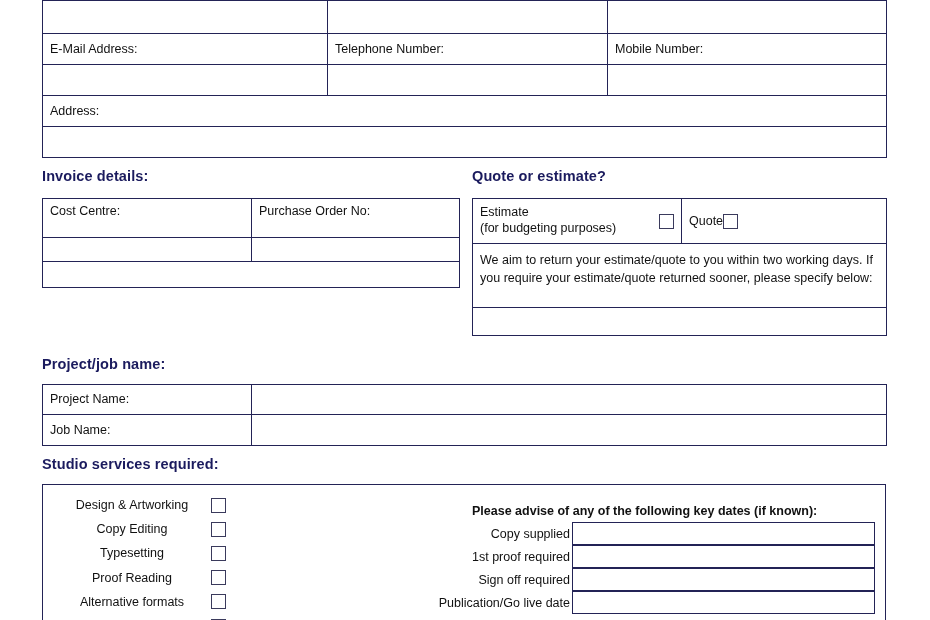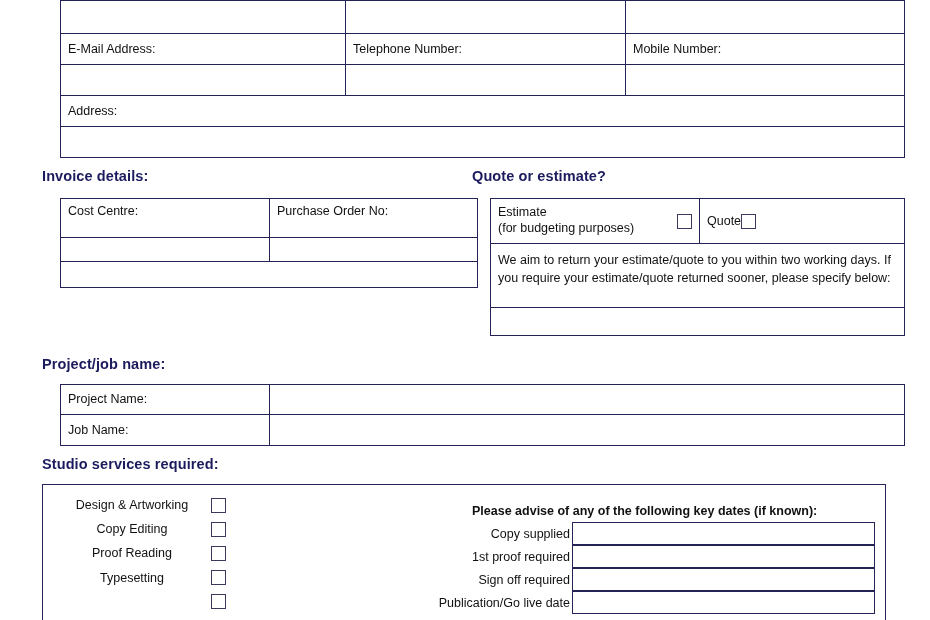--- a/index.html
+++ b/index.html
@@ -20,21 +20,20 @@
     left: 0; top: 0;
     width: 930px;
     height: 620px;
   }
   
   .ftable {
     position: absolute;
     border-collapse: collapse;
     table-layout: fixed;
     background: #a16207;
-    margin-left: 18px;
   }
   .ftable td {
     border: 1.5px solid #232356;
     padding: 0 7px;
     font-size: 12.5px;
     line-height: 1.35;
     vertical-align: middle;
     color: #111111;
     background: #ffffff;
   }
@@ -256,29 +255,33 @@
         <span class="svc-label">Design &amp; Artworking</span>
         <span class="cbox"></span>
       </div>
 
       <div class="svc-row">
         <span class="svc-label">Copy Editing</span>
         <span class="cbox"></span>
       </div>
 
       <div class="svc-row">
+        <span class="svc-label">Typesetting</span>
+        <span class="cbox"></span>
+      </div>
+
+      <div class="svc-row">
         <span class="svc-label">Proof Reading</span>
         <span class="cbox"></span>
       </div>
 
       <div class="svc-row">
-        <span class="svc-label">Typesetting</span>
-        <span class="cbox"></span>
-      </div>
-
+        <span class="svc-label">Alternative formats</span>
+        <span class="cbox"></span>
+      </div>
 
       <div class="svc-row">
         <span class="svc-label"></span>
         <span class="cbox"></span>
       </div>
 
     </div>
 
     <div class="dates-title" style="left:429px; top:19px;">Please advise of any of the following key dates (if known):</div>
 

